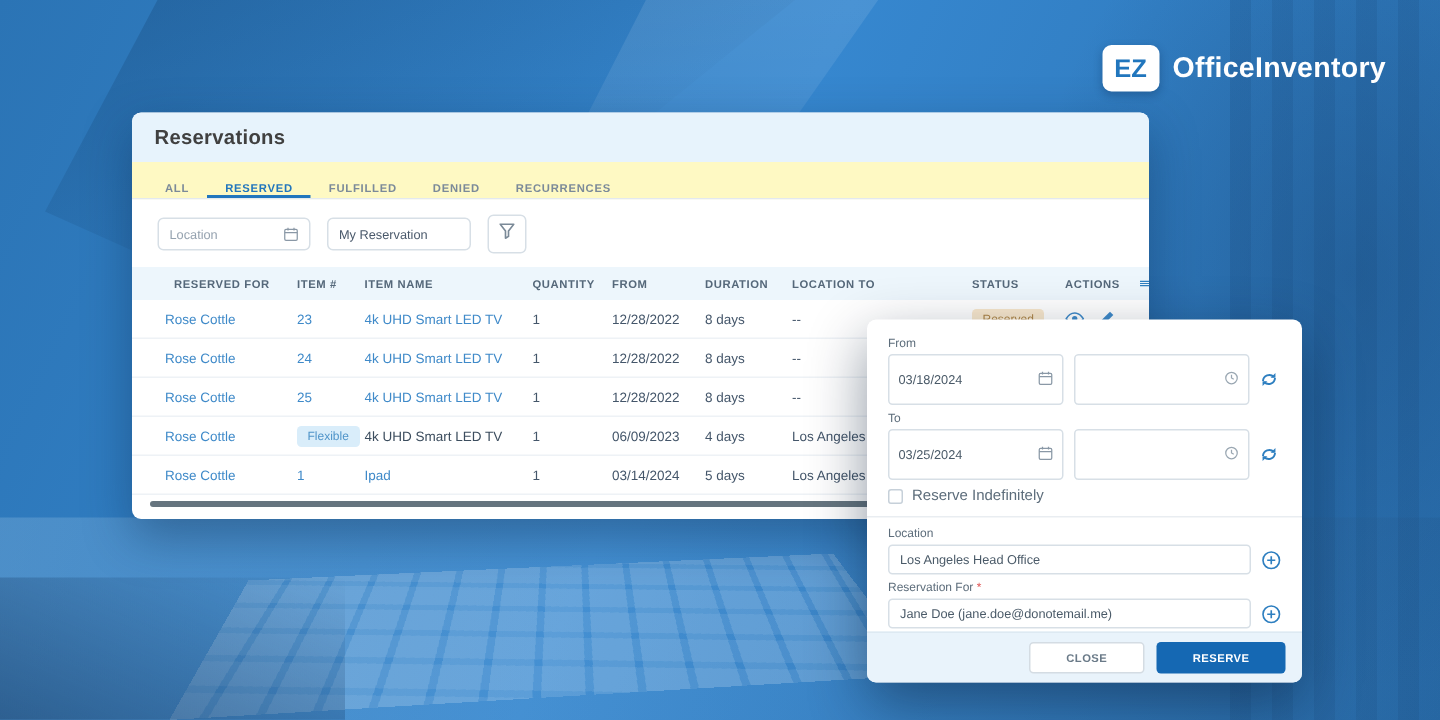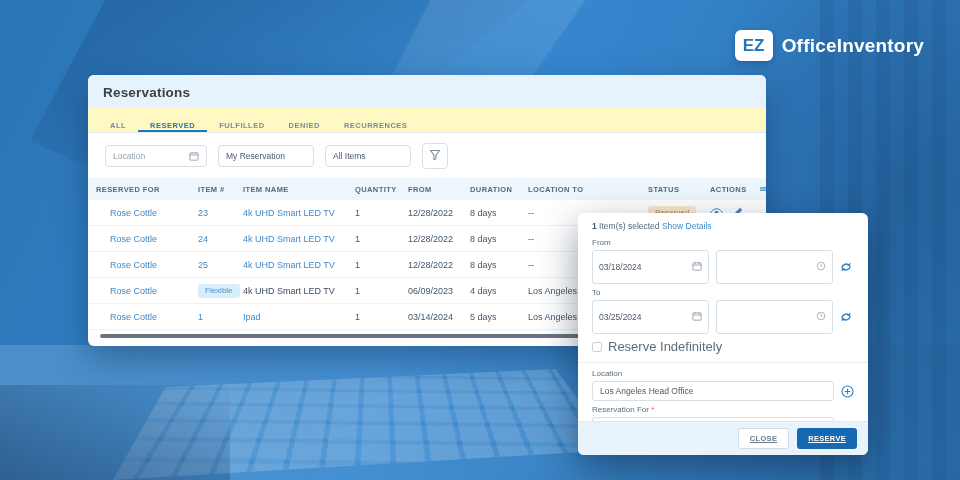--- a/index.html
+++ b/index.html
@@ -49,21 +49,21 @@
   .f-btn{width:24px;height:24px;border:1px solid #d7dfe6;border-radius:4px;display:flex;align-items:center;
     justify-content:center;background:#fff;cursor:pointer;}
   .caret{width:0;height:0;border-left:3px solid transparent;border-right:3px solid transparent;
     border-top:4px solid #68playing7783;border-top-color:#6b7a88;}
   .thead,.trow{display:grid;grid-template-columns:110px 45px 112px 53px 62px 58px 120px 62px 50px 1fr;
     align-items:center;}
   .thead{background:#edf6fc;height:22px;font-size:7.5px;font-weight:bold;color:#55687a;letter-spacing:.4px;}
   .trow{height:25px;border-bottom:1px solid #eef2f6;font-size:9px;color:#44566a;background:#fff;}
   .cell{white-space:nowrap;overflow:hidden;}
   .cell:first-child{padding-left:22px;}
-  .thead .cell:first-child{padding-left:8px;}
+  .thead .cell:first-child{padding-left:28px;}
   .loc{overflow:visible;}
   .link{color:#3f8ac9;cursor:pointer;}
   .plain-name{color:#3c4d5e;}
   .badge-reserved{background:#f9e8cd;color:#ae8445;font-size:8px;padding:2.5px 7px;border-radius:3px;display:inline-block;}
   .badge-flex{background:#d9edfa;color:#4f94c9;font-size:8px;padding:2.5px 7px;border-radius:3px;display:inline-block;}
   .actions{display:flex;gap:9px;align-items:center;overflow:visible;}
   .icon-btn{cursor:pointer;display:inline-flex;}
   .hbar{height:4px;background:#66757f;border-radius:2px;margin:4px 12px 4px 12px;cursor:pointer;}
   
   .modal{position:absolute;left:578px;top:213px;width:290px;height:242px;background:#fff;border-radius:6px;
@@ -73,29 +73,29 @@
   .m-close{color:#98a4af;font-size:12px;cursor:pointer;line-height:1;}
   .m-body{padding:8px 14px 0;}
   .m-selected{font-size:8.5px;color:#55687a;margin-bottom:7px;}
   .m-selected b{color:#44566a;}
   .m-link{color:#3f8ac9;cursor:pointer;text-decoration:none;}
   .m-label{font-size:8px;color:#5d6d7b;margin:3px 0 3px;display:block;}
   .req{color:#e05252;}
   .input-row{display:flex;align-items:center;gap:7px;margin-bottom:4px;}
   .inp{height:20px;border:1px solid #d7dfe6;border-radius:3px;width:117px;display:flex;align-items:center;
     justify-content:space-between;padding:16px 6px;font-size:8.5px;color:#4a5a68;box-sizing:border-box;cursor:text;}
-  .chk-row{display:flex;gap:6px;align-items:center;font-size:13px;color:#5d6d7b;margin:5px 0 8px;}
+  .chk-row{display:flex;gap:6px;align-items:center;font-size:10px;color:#5d6d7b;margin:5px 0 8px;}
   .chk{width:10px;height:10px;border:1px solid #c6d0d9;border-radius:2px;background:#fff;box-sizing:border-box;cursor:pointer;flex:0 0 auto;}
   .m-divider{height:1px;background:#e9edf1;margin:0 -14px 6px;}
   .sel-row{display:flex;align-items:center;gap:7px;margin-bottom:4px;}
   .sel{flex:1;height:20px;border:1px solid #d7dfe6;border-radius:3px;display:flex;justify-content:space-between;
     align-items:center;padding:0 7px;font-size:8.5px;color:#4a5a68;box-sizing:border-box;cursor:pointer;}
   .m-footer{position:absolute;bottom:0;left:0;right:0;background:#e9f3fb;display:flex;justify-content:flex-end;
     gap:8px;padding:6px 11px;border-top:1px solid #dde9f2;}
-  .btn{font-size:7.5px;font-weight:bold;padding:5px 11px;border-radius:3px;letter-spacing:.3px;cursor:pointer;border:0;text-decoration:underline;}
+  .btn{font-size:7.5px;font-weight:bold;padding:5px 24px;border-radius:3px;letter-spacing:.3px;cursor:pointer;border:0;}
   .btn-close{background:#fff;border:1px solid #d4dce3;color:#6a7a88;}
   .btn-reserve{background:#1568b3;color:#fff;}
 </style>
 </head>
 <body>
 
 <div class="stage">
   <div class="bg-wedge"></div>
   <div class="bg-beam"></div>
   <div class="bg-bands"></div>
@@ -129,24 +129,20 @@
           <svg width="10" height="10" viewBox="0 0 12 12">
               <rect x="1" y="2.3" width="10" height="8.7" rx="1" fill="none" stroke="#8a98a6"></rect>
               <line x1="1" y1="4.8" x2="11" y2="4.8" stroke="#8a98a6"></line>
               <line x1="3.6" y1="1" x2="3.6" y2="3.2" stroke="#8a98a6"></line>
               <line x1="8.4" y1="1" x2="8.4" y2="3.2" stroke="#8a98a6"></line>
             </svg>
         </span>
       </div>
       <div class="f-select f-sel-res">
         <span>My Reservation</span>
-        <span class="caret"></span>
-      </div>
-      <div class="f-select f-sel-items">
-        <span>All Items</span>
         <span class="caret"></span>
       </div>
       <div class="f-btn">
         <span>
           <svg width="12" height="12" viewBox="0 0 12 12">
               <path d="M1.5 1.5h9L7 6v3.6L5 10.8V6z" fill="none" stroke="#7b8a98" stroke-width="1.1" stroke-linejoin="round"></path>
             </svg>
         </span>
       </div>
     </div>
@@ -242,25 +238,20 @@
       <span class="cell loc">Los Angeles Head Office</span>
       <span class="cell"><span class="badge-reserved">Reserved</span></span>
       <span class="cell"></span>
     </div>
 
     <div class="hbar"></div>
   </div>
 
   <div class="modal">
     <div class="m-body">
-      <div class="m-selected">
-        <b>1</b>
-        <span>Item(s) selected</span>
-        <a class="m-link">Show Details</a>
-      </div>
 
       <span class="m-label">From</span>
       <div class="input-row">
         <div class="inp">
           <span>03/18/2024</span>
           <span>
             <svg width="10" height="10" viewBox="0 0 12 12">
                 <rect x="1" y="2.3" width="10" height="8.7" rx="1" fill="none" stroke="#8a98a6"></rect>
                 <line x1="1" y1="4.8" x2="11" y2="4.8" stroke="#8a98a6"></line>
                 <line x1="3.6" y1="1" x2="3.6" y2="3.2" stroke="#8a98a6"></line>

